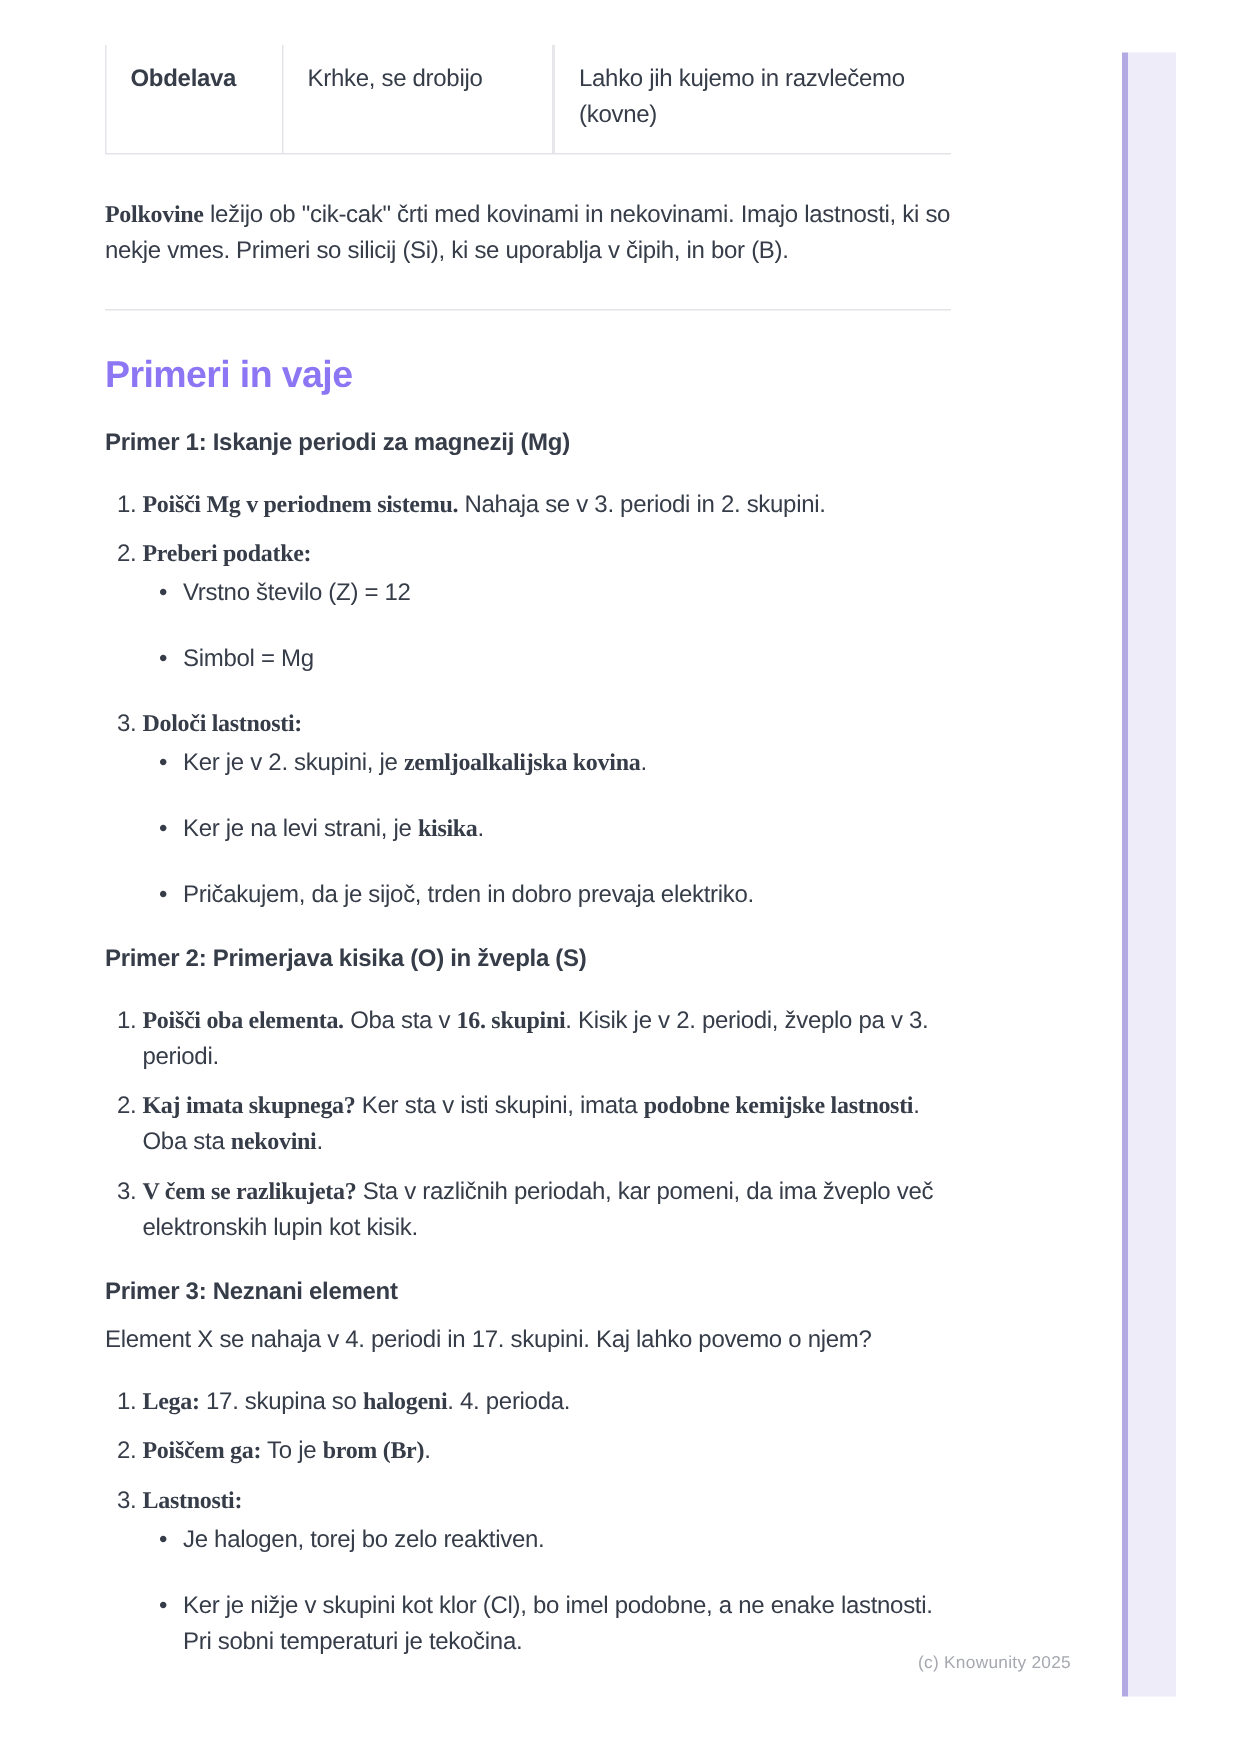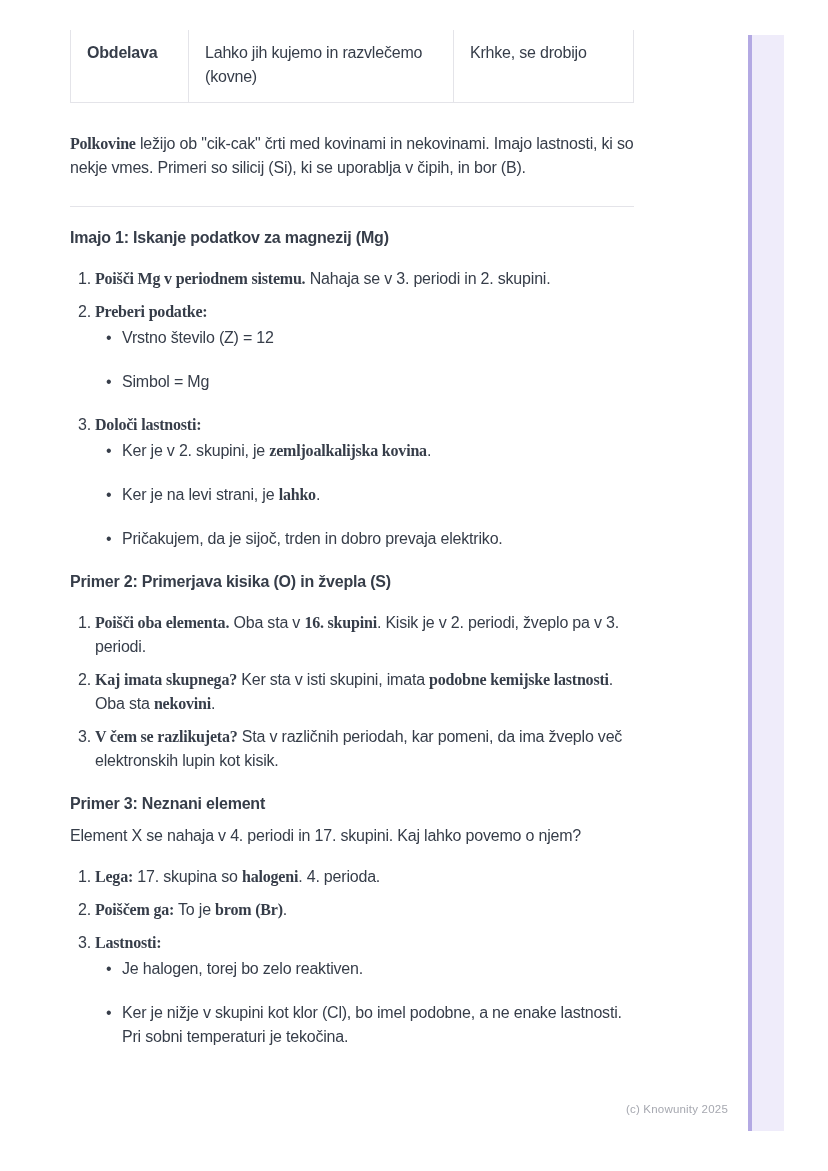--- a/index.html
+++ b/index.html
@@ -100,61 +100,62 @@
   .scroll-thumb {
     position: absolute;
     left: 748px;
     top: 35px;
     width: 4px;
     height: 1096px;
     background: var(--thumb, #b3a9e3);
   }
   .watermark {
     position: absolute;
-    right: 56px;
+    right: 70px;
     top: 1102px;
     font-size: 11.5px;
     line-height: 14px;
     letter-spacing: 0.2px;
     color: var(--wm, #a6a8b0);
     z-index: 3;
   }
 </style>
 </head>
 <body>
 
 <div class="page" style="--accent: #8d76f3; --text: #363d49; --border: #e4e4e9; --wm: #a6a8b0; --track: #efecfa; --thumb: #b3a9e3; --page-bg: #ffffff;">
 
   <div class="scroll-track"></div>
   <div class="scroll-thumb"></div>
 
   <div class="content">
 
     <div class="table-clip">
       <div class="tcell c1">Obdelava</div>
+      <div class="tcell c3 last">Krhke, se drobijo</div>
       <div class="tcell c2">Lahko jih kujemo in razvlečemo (kovne)</div>
-      <div class="tcell c3 last">Krhke, se drobijo</div>
     </div>
 
     <p class="lead"><span class="b">Polkovine</span><span> ležijo ob "cik-cak" črti med kovinami in nekovinami. Imajo lastnosti, ki so nekje vmes. Primeri so silicij (Si), ki se uporablja v čipih, in bor (B).</span></p>
 
     <hr class="divider">
 
+    <h2 class="section-title">Primeri in vaje</h2>
 
     <div id="examples">
-        <h3 class="example-heading">Imajo 1: Iskanje podatkov za magnezij (Mg)</h3>
+        <h3 class="example-heading">Primer 1: Iskanje periodi za magnezij (Mg)</h3>
         <ol class="steps">
           <li><span class="b">Poišči Mg v periodnem sistemu.</span><span> Nahaja se v 3. periodi in 2. skupini.</span></li>
           <li><span class="b">Preberi podatke:</span><ul class="bullets">
               <li><span>Vrstno število (Z) = 12</span></li>
               <li><span>Simbol = Mg</span></li>
             </ul></li>
           <li><span class="b">Določi lastnosti:</span><ul class="bullets">
               <li><span>Ker je v 2. skupini, je </span><span class="b">zemljoalkalijska kovina</span><span>.</span></li>
-              <li><span>Ker je na levi strani, je </span><span class="b">lahko</span><span>.</span></li>
+              <li><span>Ker je na levi strani, je </span><span class="b">kisika</span><span>.</span></li>
               <li><span>Pričakujem, da je sijoč, trden in dobro prevaja elektriko.</span></li>
             </ul></li>
         </ol>
         <h3 class="example-heading">Primer 2: Primerjava kisika (O) in žvepla (S)</h3>
         <ol class="steps">
           <li><span class="b">Poišči oba elementa.</span><span> Oba sta v </span><span class="b">16. skupini</span><span>. Kisik je v 2. periodi, žveplo pa v 3. periodi.</span></li>
           <li><span class="b">Kaj imata skupnega?</span><span> Ker sta v isti skupini, imata </span><span class="b">podobne kemijske lastnosti</span><span>. Oba sta </span><span class="b">nekovini</span><span>.</span></li>
           <li><span class="b">V čem se razlikujeta?</span><span> Sta v različnih periodah, kar pomeni, da ima žveplo več elektronskih lupin kot kisik.</span></li>
         </ol>
         <h3 class="example-heading">Primer 3: Neznani element</h3>

